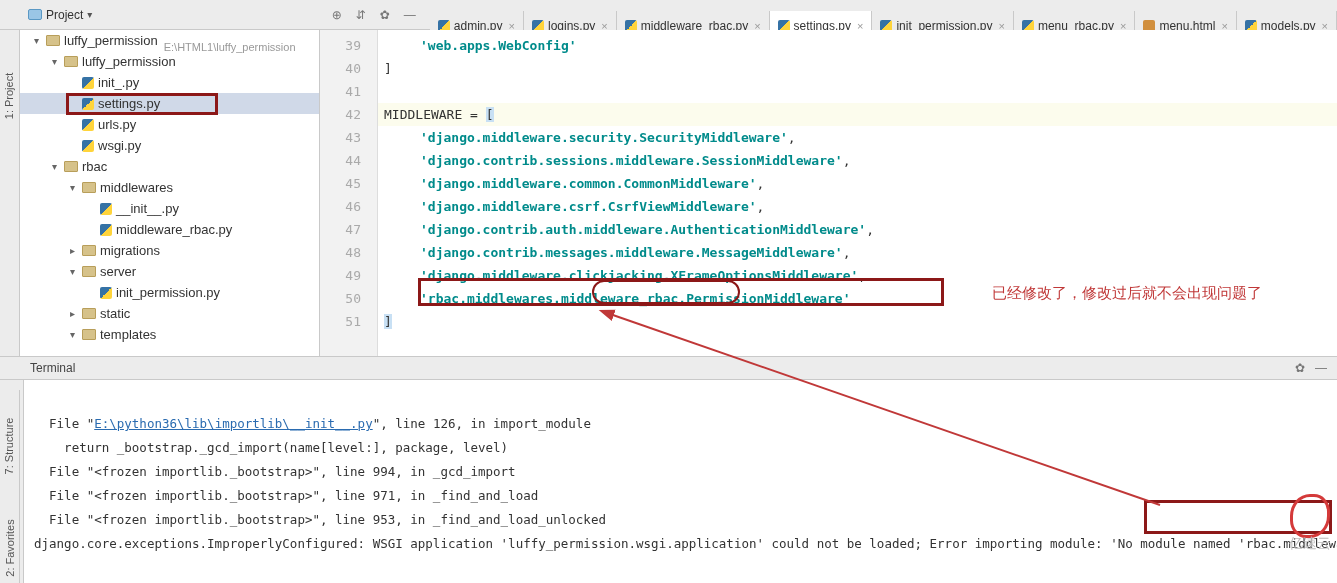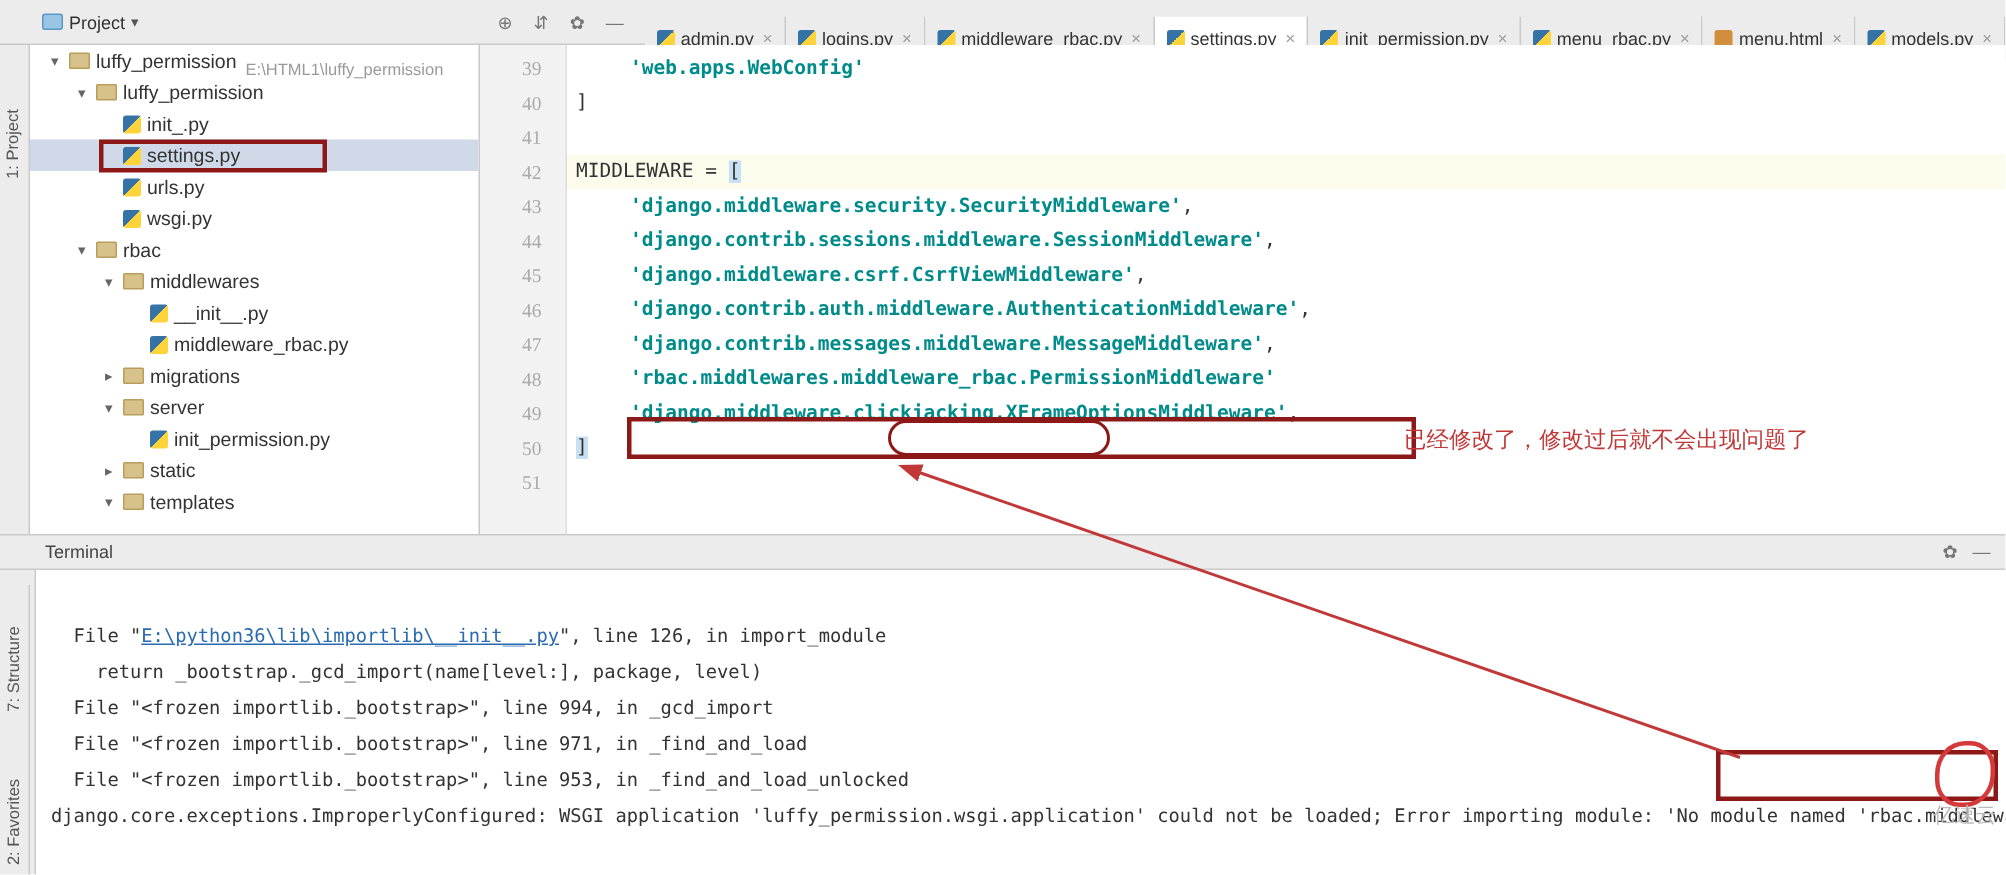--- a/index.html
+++ b/index.html
@@ -22,21 +22,21 @@
 .project-tree { width: 300px; background: #fff; border-right: 1px solid #c9c9c9; overflow: hidden; font-size: 13px; color: #333; }
 .tree-row { display: flex; align-items: center; height: 21px; padding-left: 4px; cursor: pointer; }
 .tree-row.selected { background: #d0d9e8; }
 .tree-row .indent0 { width: 10px; } .tree-row .indent1 { width: 28px; } .tree-row .indent2 { width: 46px; } .tree-row .indent3 { width: 64px; }
 .tree-row .arrow { width: 12px; color: #666; font-size: 10px; }
 .tree-row .folder { width: 14px; height: 11px; background: #d6c28a; border: 1px solid #b89e5a; border-radius: 1px; margin-right: 4px; }
 .tree-row .py-icon { width: 12px; height: 12px; background: linear-gradient(135deg, #3572A5 50%, #FFD43B 50%); border-radius: 2px; margin-right: 4px; }
 .tree-row .muted { color: #999; margin-left: 6px; font-size: 11px; margin-top: 12px; }
 .highlight-box { position: absolute; border: 3px solid #8c1818; pointer-events: none; }
 .editor { flex: 1; display: flex; background: #fff; font-family: "Consolas", monospace; font-size: 13px; position: relative; }
-.gutter { width: 58px; background: #f2f2f2; border-right: 1px solid #ddd; text-align: right; color: #aaa; padding-top: 4px; font-family: Liberation Serif, serif; }
+.gutter { width: 58px; background: #f2f2f2; border-right: 1px solid #ddd; text-align: right; color: #aaa; padding-top: 4px; }
 .gutter div { height: 23px; padding-right: 16px; line-height: 23px; }
 .code { flex: 1; padding-top: 4px; position: relative; }
 .code-line { height: 23px; line-height: 23px; padding-left: 6px; white-space: pre; }
 .code-line.hl { background: #fcfced; }
 .str { color: #008b8b; font-weight: bold; }
 .punct { color: #333; }
 .var { color: #333; }
 .bracket { color: #333; }
 .annotation { position: absolute; color: #c03838; font-size: 15px; font-family: "SimSun", serif; }
 .terminal-header { height: 24px; background: #ececec; border-top: 1px solid #c9c9c9; border-bottom: 1px solid #c9c9c9; display: flex; align-items: center; padding: 0 10px 0 30px; font-size: 12px; color: #444; text-align: right; }
@@ -224,25 +224,26 @@
         <div>50</div>
         <div>51</div>
       </div>
     <div class="code" id="code">
       <div class="code-line"><span style="padding-left:36px"></span><span class="str">'web.apps.WebConfig'</span></div>
       <div class="code-line"><span class="bracket">]</span></div>
       <div class="code-line"></div>
       <div class="code-line hl"><span class="var">MIDDLEWARE = </span><span class="bracket" style="background:#c8e0f4">[</span></div>
       <div class="code-line"><span style="padding-left:36px"></span><span class="str">'django.middleware.security.SecurityMiddleware'</span><span class="punct">,</span></div>
       <div class="code-line"><span style="padding-left:36px"></span><span class="str">'django.contrib.sessions.middleware.SessionMiddleware'</span><span class="punct">,</span></div>
+      <div class="code-line"><span style="padding-left:36px"></span><span class="str">'django.middleware.common.CommonMiddleware'</span><span class="punct">,</span></div>
       <div class="code-line"><span style="padding-left:36px"></span><span class="str">'django.middleware.csrf.CsrfViewMiddleware'</span><span class="punct">,</span></div>
       <div class="code-line"><span style="padding-left:36px"></span><span class="str">'django.contrib.auth.middleware.AuthenticationMiddleware'</span><span class="punct">,</span></div>
       <div class="code-line"><span style="padding-left:36px"></span><span class="str">'django.contrib.messages.middleware.MessageMiddleware'</span><span class="punct">,</span></div>
+      <div class="code-line"><span style="padding-left:36px"></span><span class="str">'django.middleware.clickjacking.XFrameOptionsMiddleware'</span><span class="punct">,</span></div>
       <div class="code-line"><span style="padding-left:36px"></span><span class="str">'rbac.middlewares.</span><span class="str">middleware_rbac.</span><span class="str">PermissionMiddleware'</span></div>
-      <div class="code-line"><span style="padding-left:36px"></span><span class="str">'django.middleware.clickjacking.XFrameOptionsMiddleware'</span><span class="punct">,</span></div>
       <div class="code-line"><span class="bracket" style="background:#c8e0f4">]</span></div>
     </div>
   </div>
 </div>
 
 <div class="terminal-header">
   <span>Terminal</span>
   <div class="right">
     <span>✿</span>
     <span>—</span>
@@ -269,21 +270,21 @@
   <div class="rotated">7: Structure</div>
   <div class="rotated" style="margin-top:90px">2: Favorites</div>
 </div>
 
 <div class="highlight-box" style="left:66px; top:93px; width:152px; height:22px;"></div>
 <div class="highlight-box" style="left:418px; top:278px; width:526px; height:28px;"></div>
 <div class="highlight-box" style="left:1144px; top:500px; width:188px; height:34px;"></div>
 <div class="scribble" style="left:1290px; top:494px; width:40px; height:44px;"></div>
 <div class="highlight-box" style="left:592px; top:280px; width:148px; height:24px; border-radius:14px; border-width:2px;"></div>
 
-<div class="annotation" style="left:936px; top:284px;">已经修改了，修改过后就不会出现问题了</div>
+<div class="annotation" style="left:992px; top:284px;">已经修改了，修改过后就不会出现问题了</div>
 
 <svg class="arrow-svg" style="left:400px; top:300px; width:800px; height:230px;">
   <defs>
       <marker id="ah" markerWidth="10" markerHeight="10" refX="2" refY="3" orient="auto">
         <path d="M0,0 L0,6 L8,3 z" fill="#c03838"></path>
       </marker>
     </defs>
   <line x1="760" y1="205" x2="210" y2="14" stroke="#c03838" stroke-width="2" marker-end="url(#ah)"></line>
 </svg>
 

